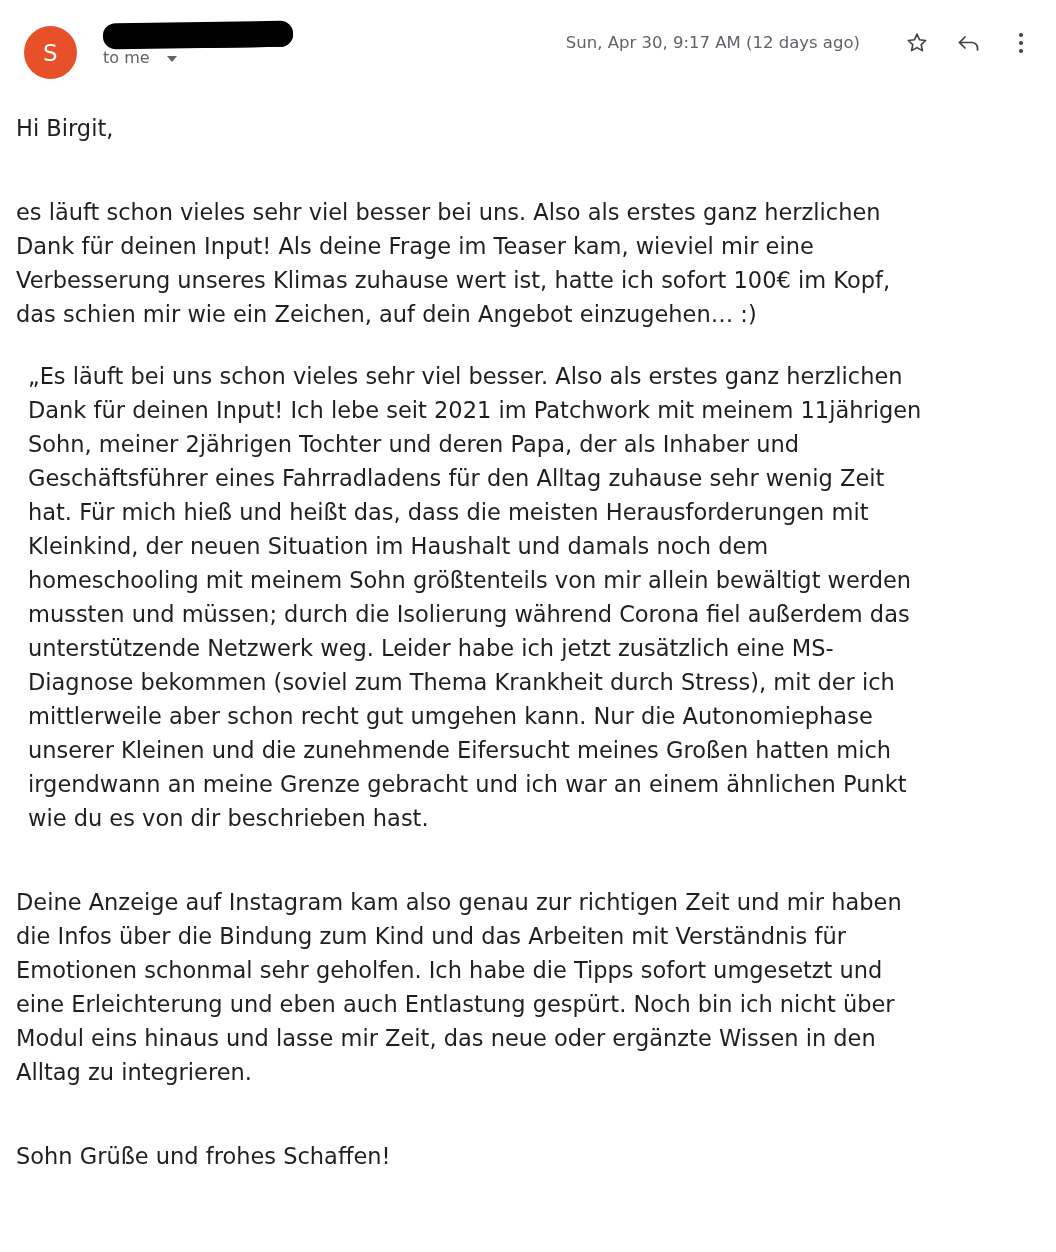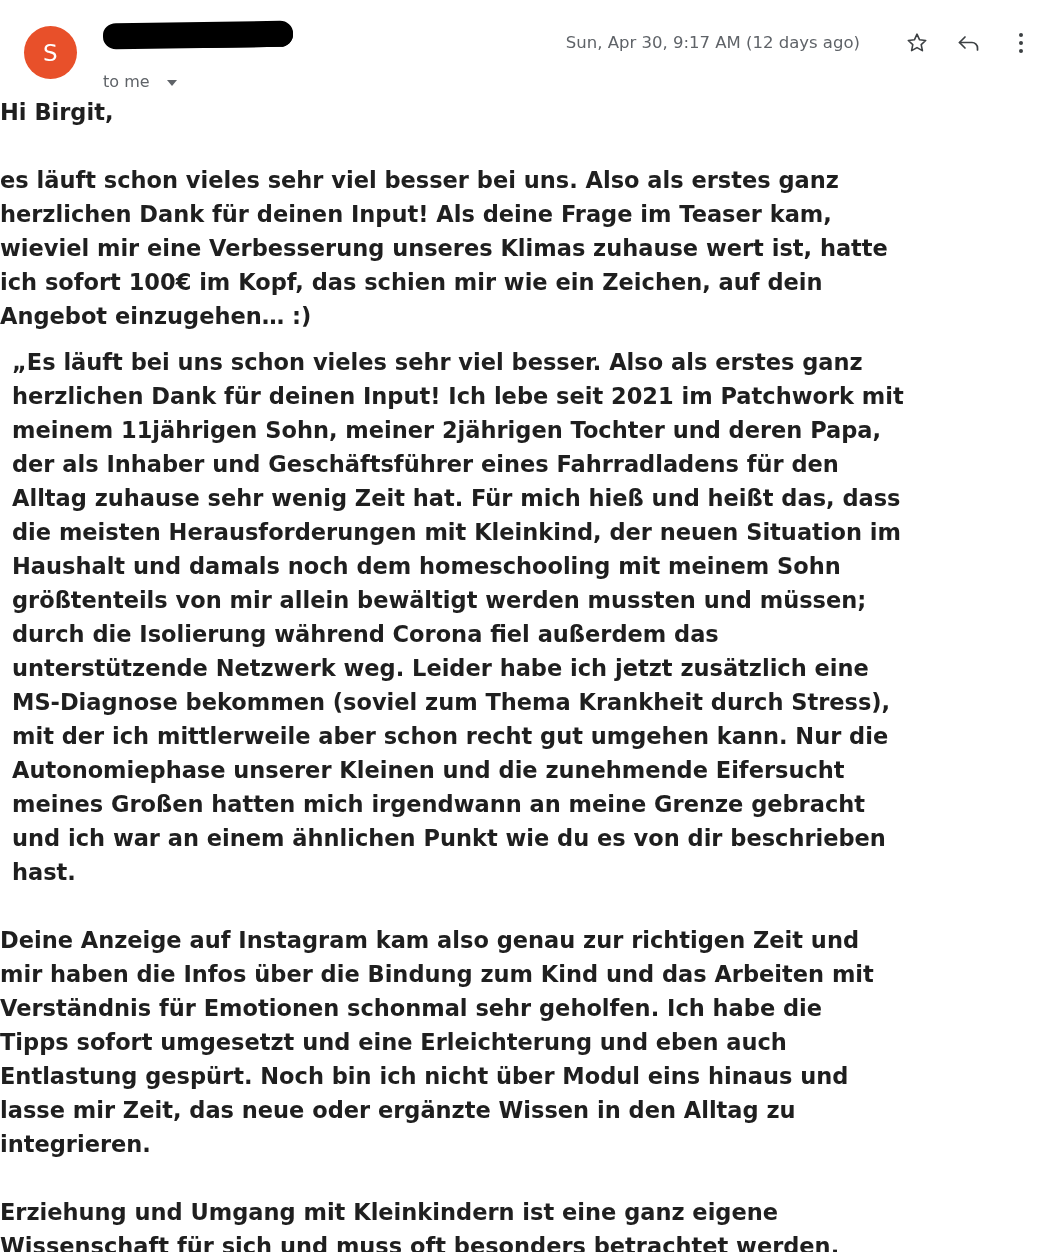--- a/index.html
+++ b/index.html
@@ -59,21 +59,21 @@
     position: absolute;
     left: 2px;
     right: -4px;
     top: 6px;
     height: 20px;
     background: #000000;
     border-radius: 11px;
     transform: rotate(1.4deg);
   }
   .to-line {
-    margin-top: 24px;
+    margin-top: 0;
     font-size: 16px;
     color: #5f6368;
     display: flex;
     align-items: center;
     gap: 17px;
     line-height: 20px;
   }
   .caret-down {
     width: 0;
     height: 0;
@@ -126,22 +126,21 @@
   }
 
   
   .mail-body {
     padding: 0;
     font-size: 22.5px;
     line-height: 34px;
     color: #1f1f1f;
   }
   .mail-body p {
-    margin: 0;
-    font-weight: bold;
+    margin: 16px;
   }
   .p-greeting {
     margin-left: 117px;
     padding-top: 7px;
   }
   .p-intro {
     margin-left: 117px;
     padding-top: 34px;
     width: 900px;
   }
@@ -206,15 +205,14 @@
     </span>
   </div>
 
 </div>
 
 <div class="mail-body">
   <p class="p-greeting">Hi Birgit,</p>
   <p class="p-intro">es läuft schon vieles sehr viel besser bei uns. Also als erstes ganz herzlichen Dank für deinen Input! Als deine Frage im Teaser kam, wieviel mir eine Verbesserung unseres Klimas zuhause wert ist, hatte ich sofort 100€ im Kopf, das schien mir wie ein Zeichen, auf dein Angebot einzugehen… :)</p>
   <p class="p-quote">„Es läuft bei uns schon vieles sehr viel besser. Also als erstes ganz herzlichen Dank für deinen Input! Ich lebe seit 2021 im Patchwork mit meinem 11jährigen Sohn, meiner 2jährigen Tochter und deren Papa, der als Inhaber und Geschäftsführer eines Fahrradladens für den Alltag zuhause sehr wenig Zeit hat. Für mich hieß und heißt das, dass die meisten Herausforderungen mit Kleinkind, der neuen Situation im Haushalt und damals noch dem homeschooling mit meinem Sohn größtenteils von mir allein bewältigt werden mussten und müssen; durch die Isolierung während Corona fiel außerdem das unterstützende Netzwerk weg. Leider habe ich jetzt zusätzlich eine MS-Diagnose bekommen (soviel zum Thema Krankheit durch Stress), mit der ich mittlerweile aber schon recht gut umgehen kann. Nur die Autonomiephase unserer Kleinen und die zunehmende Eifersucht meines Großen hatten mich irgendwann an meine Grenze gebracht und ich war an einem ähnlichen Punkt wie du es von dir beschrieben hast.</p>
   <p class="p-insta">Deine Anzeige auf Instagram kam also genau zur richtigen Zeit und mir haben die Infos über die Bindung zum Kind und das Arbeiten mit Verständnis für Emotionen schonmal sehr geholfen. Ich habe die Tipps sofort umgesetzt und eine Erleichterung und eben auch Entlastung gespürt. Noch bin ich nicht über Modul eins hinaus und lasse mir Zeit, das neue oder ergänzte Wissen in den Alltag zu integrieren.</p>
-  <p class="p-erziehung">Erziehung und Umgang mit Kleinkindern ist eine ganz eigene Wissenschaft für sich und muss oft besonders betrachtet werden. Dein gebündeltes Wissen hilft mir dabei sehr, also nochmal vielen Dank!“</p>
   <p class="p-signoff">Sohn Grüße und frohes Schaffen!</p>
 </div>
 
 </body></html>

